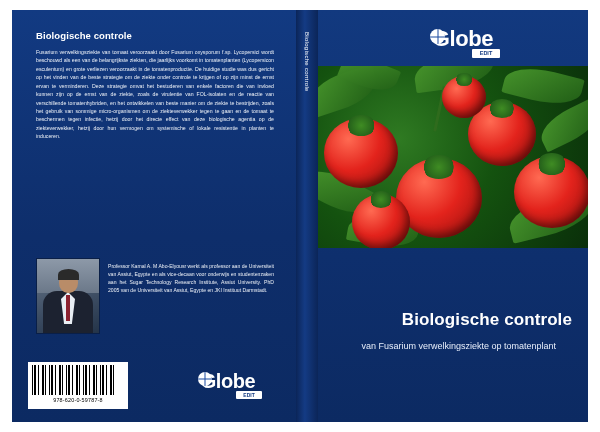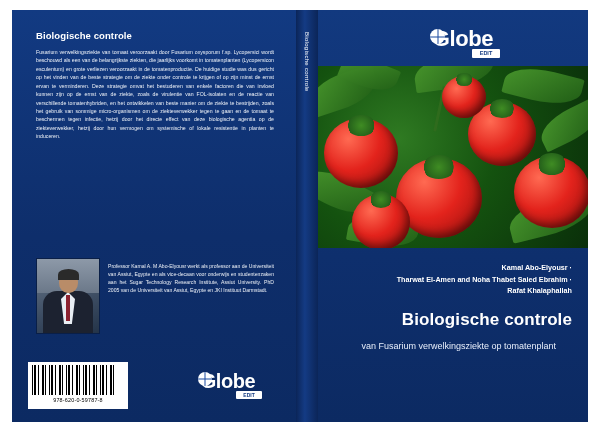--- a/index.html
+++ b/index.html
@@ -399,21 +399,18 @@
             <div class="calyx"></div>
           </div>
         <div class="tomato" style="left:34px; top:128px; width:58px; height:56px;">
             <div class="calyx"></div>
           </div>
         <div class="tomato" style="left:124px; top:10px; width:44px; height:42px;">
             <div class="calyx"></div>
           </div>
       </div>
 
-      <div class="authors" style="white-space: pre-line;">Kamal Abo-Elyousr ·
-Tharwat El-Amen and Noha Thabet Saied Ebrahim ·
-Rafat Khalaphallah</div>
       <div class="front-title">Biologische controle</div>
       <div class="front-subtitle">van Fusarium verwelkingsziekte op tomatenplant</div>
     </div>
 
   </div>
 </div>
 
 </body></html>

